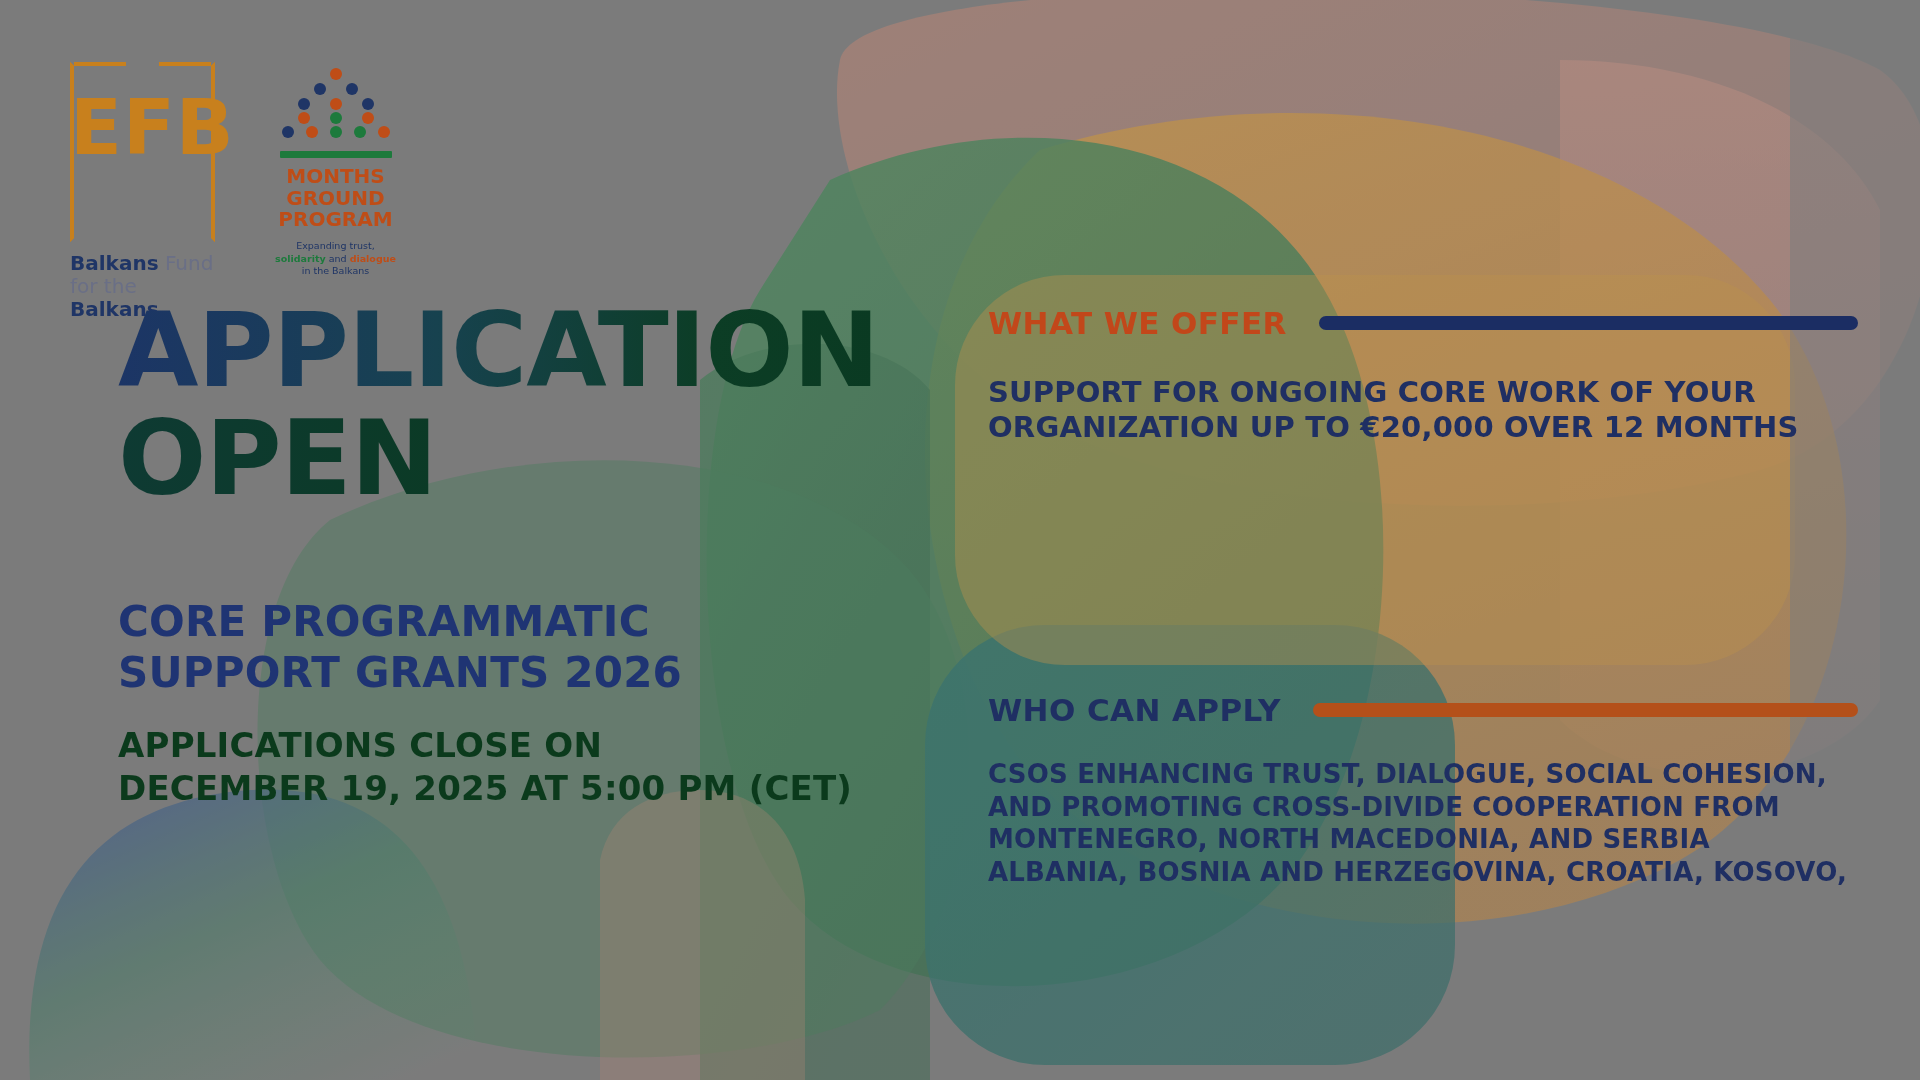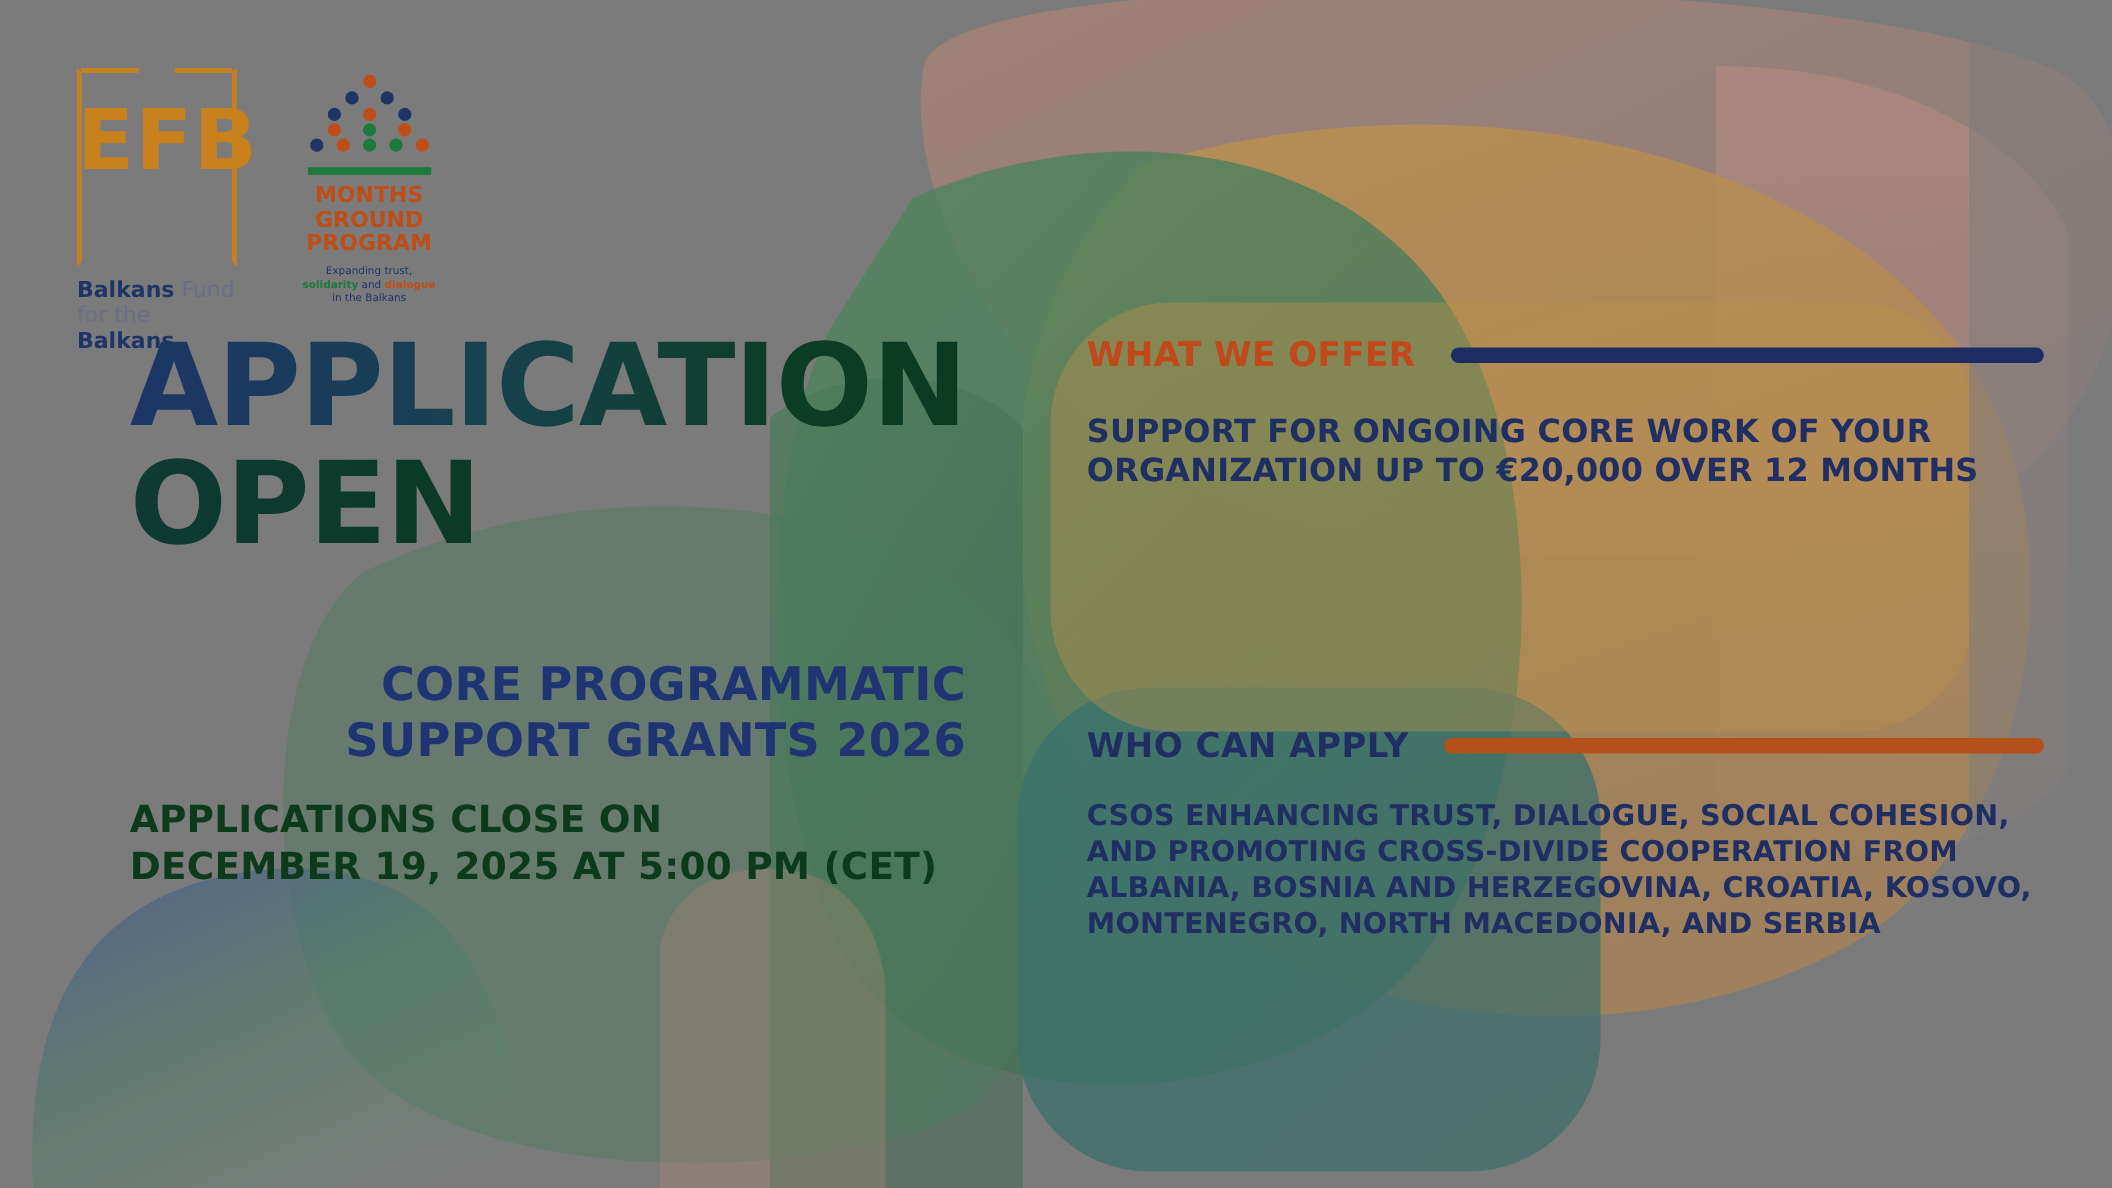--- a/index.html
+++ b/index.html
@@ -115,36 +115,35 @@
   }
 
   .subhead {
     margin-top:86px;
     font-family:"DejaVu Sans", sans-serif;
     font-weight:700;
     font-size:42px;
     line-height:1.22;
     color:#1f3473;
     letter-spacing:0.2px;
-    text-align:right;
   }
   .deadline {
     margin-top:26px;
     font-family:"DejaVu Sans", sans-serif;
     font-weight:700;
     font-size:34px;
     line-height:1.25;
     color:#0b3a1c;
     letter-spacing:0.2px;
   }
 
   
   .panel { position:absolute; z-index:5; }
   #panel-offer { left:988px; top:305px; width:870px; }
-  #panel-apply { left:988px; top:660px; width:870px; }
+  #panel-apply { left:988px; top:692px; width:870px; }
 
   .panel-head {
     display:flex; align-items:center; gap:32px;
   }
   .panel-head .ttl {
     font-family:"DejaVu Sans", sans-serif;
     font-weight:700; font-size:31px; letter-spacing:0.4px;
     white-space:nowrap;
   }
   .panel-head .rule {
@@ -331,18 +330,18 @@
   </div>
 
   <div class="panel" id="panel-apply">
     <div class="panel-head">
       <div class="ttl">WHO CAN APPLY</div>
       <div class="rule"></div>
     </div>
     <div class="panel-body">
       <span class="ln">CSOS ENHANCING TRUST, DIALOGUE, SOCIAL COHESION,</span>
       <span class="ln">AND PROMOTING CROSS-DIVIDE COOPERATION FROM</span>
+      <span class="ln">MONTENEGRO, NORTH MACEDONIA, AND SERBIA</span>
       <span class="ln">ALBANIA, BOSNIA AND HERZEGOVINA, CROATIA, KOSOVO,</span>
-      <span class="ln">MONTENEGRO, NORTH MACEDONIA, AND SERBIA</span>
     </div>
   </div>
 
 </div>
 
 </body></html>

